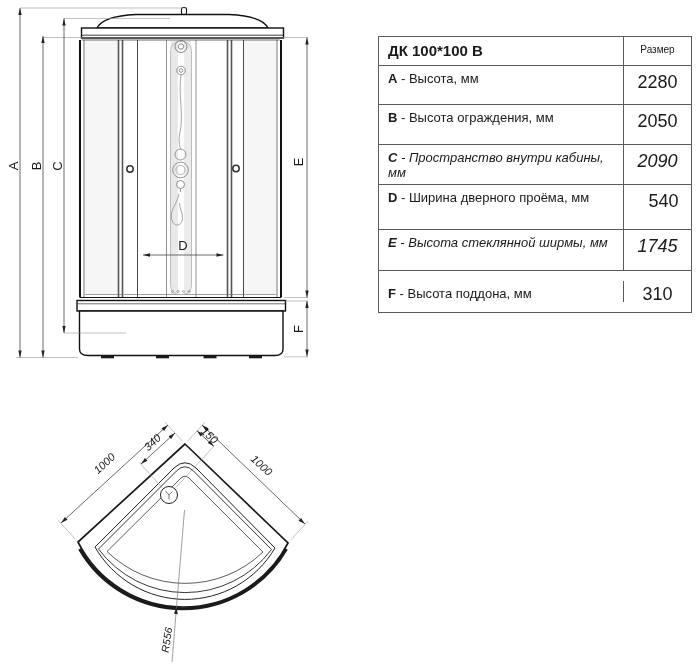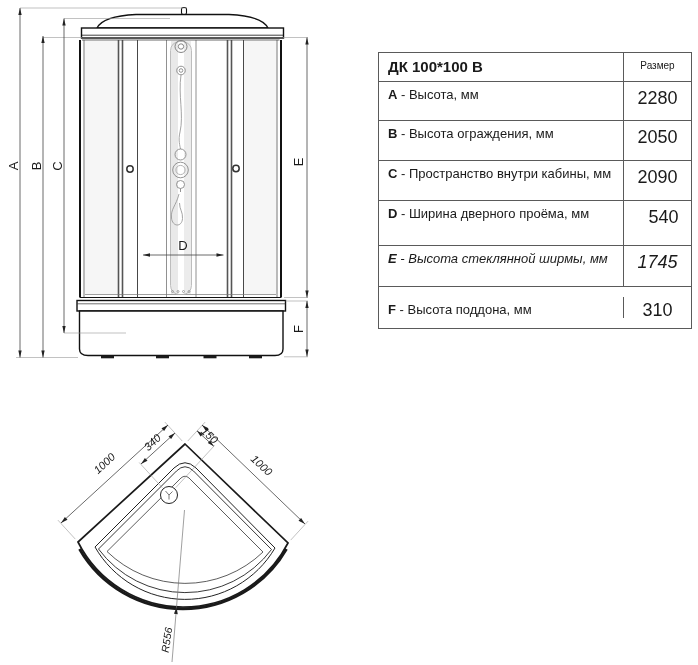--- a/index.html
+++ b/index.html
@@ -7,28 +7,28 @@
   .canvas{
     position:relative;width:698px;height:665px;background:#ffffff;overflow:hidden;
     font-family:"Liberation Sans", sans-serif;color:#1a1a1a;
   }
   svg text{font-family:"Liberation Sans", sans-serif;fill:#1a1a1a;}
   .dim-letter{font-size:13px;}
   .dim-num{font-size:11px;font-style:italic;}
   .dim-rad{font-size:10.5px;font-style:italic;}
 
   .spec-table{
-    position:absolute;left:378px;top:52px;width:314px;
+    position:absolute;left:378px;top:36px;width:314px;
     border:1px solid #5a5a5a;background:#fff;
   }
   .spec-row{display:flex;border-top:1px solid #5a5a5a;}
   .spec-row.r-head{border-top:none;height:28px;}
   .spec-row.r1{height:39px;}
   .spec-row.r2{height:40px;}
-  .spec-row.r3{height:40px;}
+  .spec-row.r3{height:40px;font-style:italic;}
   .spec-row.r4{height:45px;gap:12px;}
   .spec-row.r5{height:41px;font-style:italic;}
   .spec-row.r6{height:42px;align-items:center;}
   .cell-desc{
     width:245px;border-right:1px solid #5a5a5a;
     padding:6px 4px 0 9px;font-size:13px;line-height:1.15;
   }
   .cell-val{
     flex:1;text-align:center;padding-top:6px;font-size:18px;
   }

